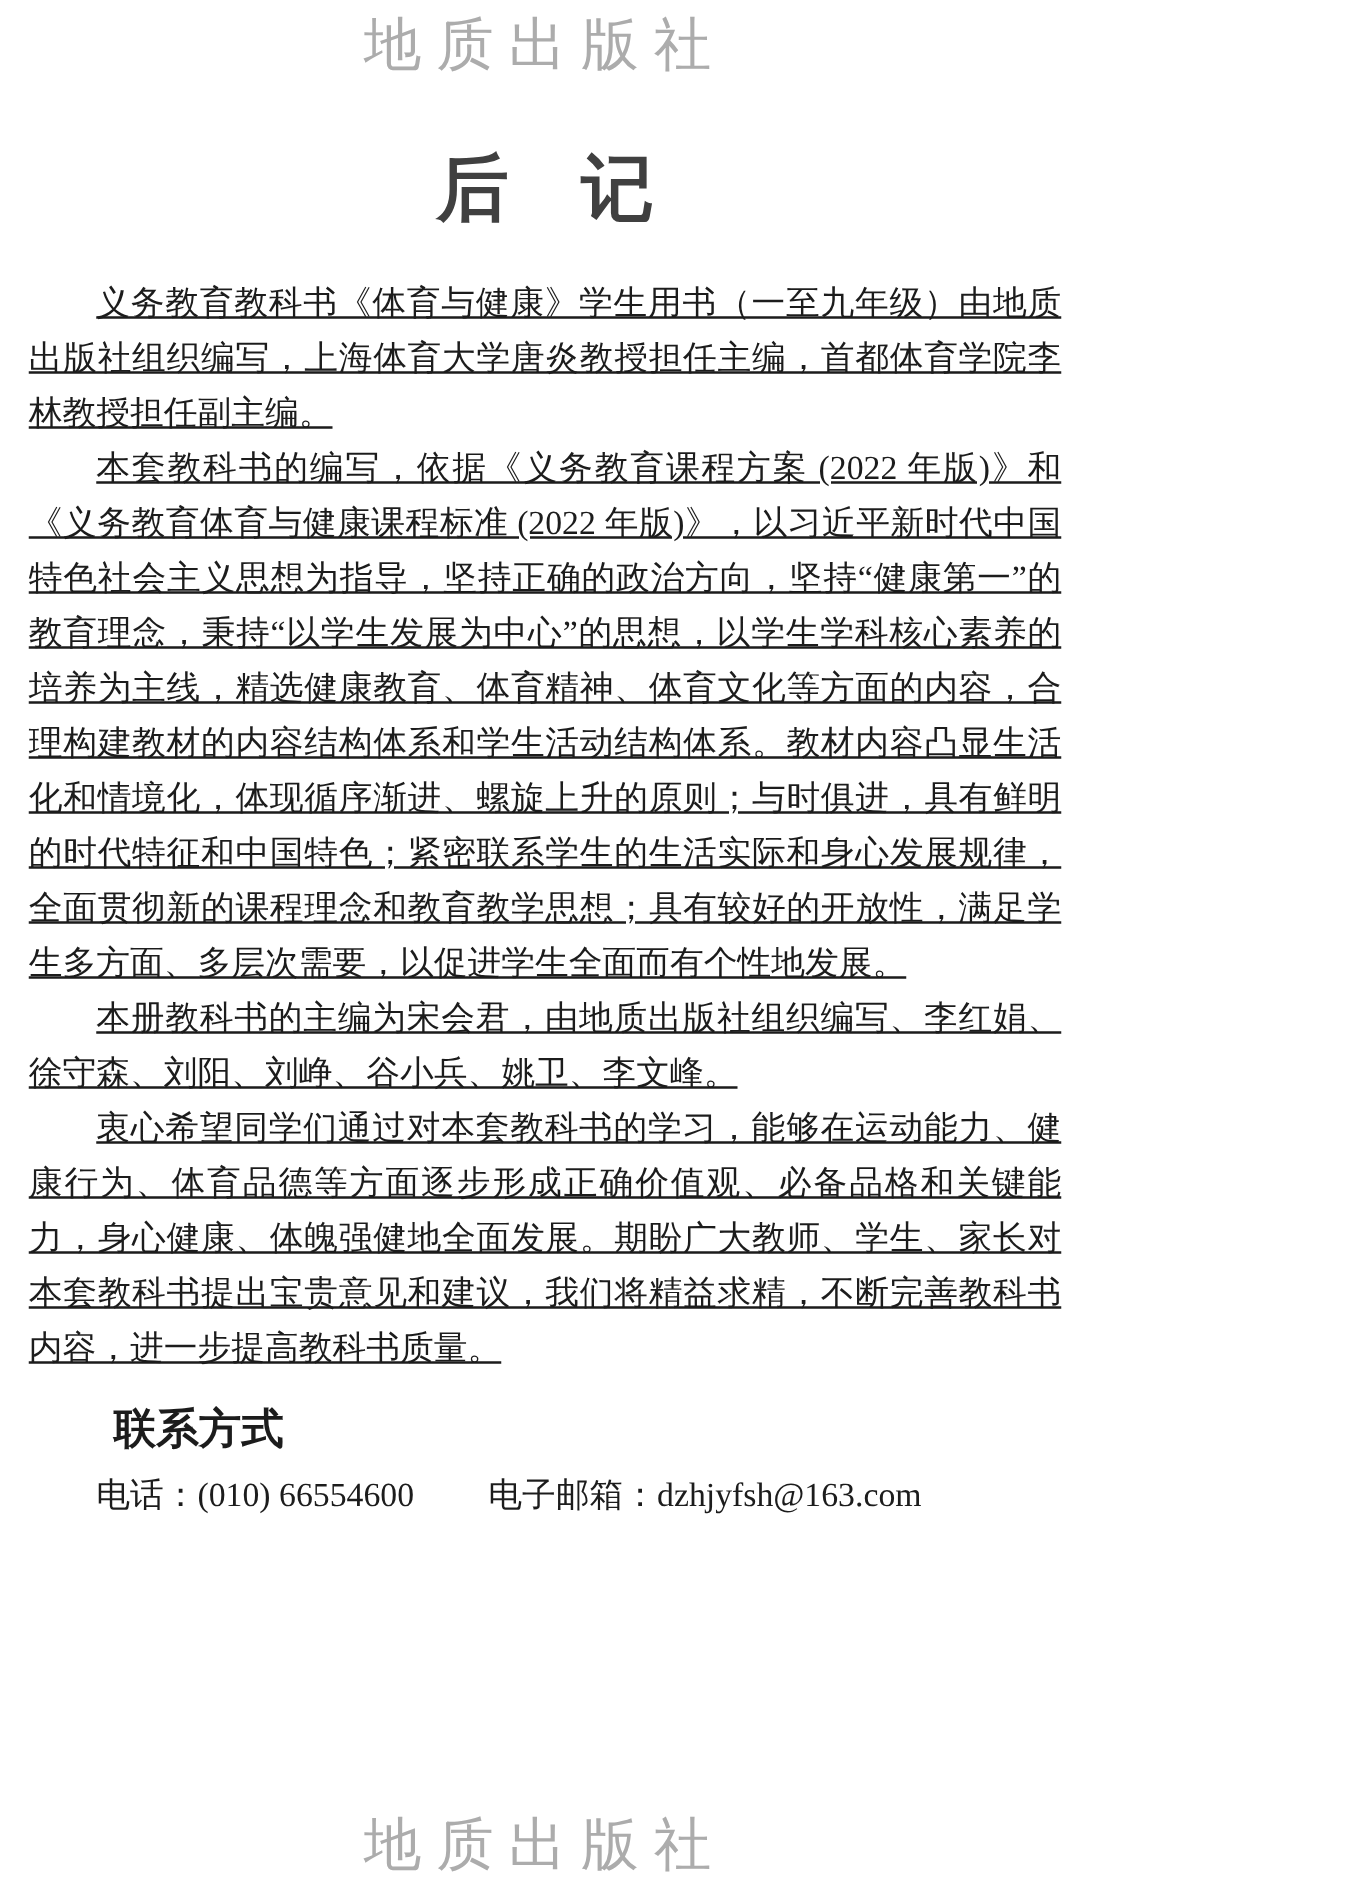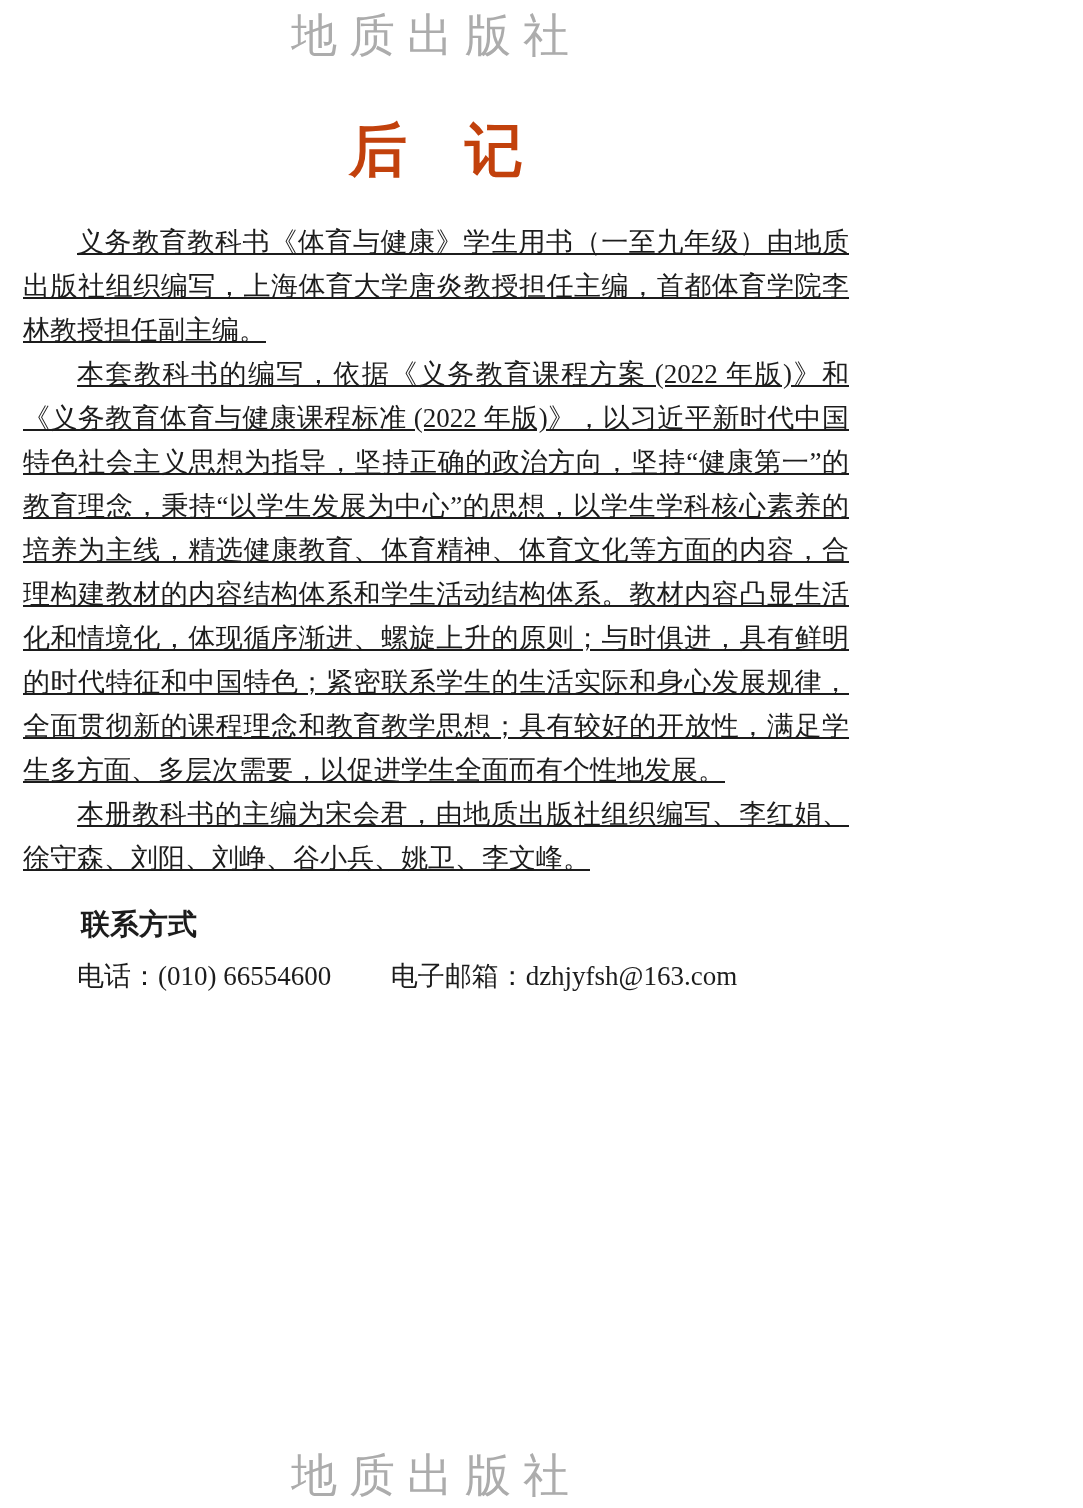--- a/index.html
+++ b/index.html
@@ -25,39 +25,39 @@
     position: absolute;
     left: 0; right: 0;
     bottom: 4px;
   }
   .doc-title {
     margin: 54px 0 0 0;
     text-align: center;
     font-size: 58px;
     line-height: 66px;
     font-weight: 700;
-    color: #c2410c;
+    color: #404040;
   }
   .content {
     width: 826px;
     margin: 36px auto 0 auto;
     font-size: 27px;
     line-height: 44px;
     text-align: justify;
   }
   .content p {
     margin: 0;
     text-indent: 2em;
     text-decoration: underline;
   }
   .contact { margin-top: 22px; }
   .contact-heading {
-    font-family: Liberation Sans, sans-serif;
+    font-family: Liberation Serif, serif;
     font-weight: 700;
-    font-size: 29px;
+    font-size: 34px;
     line-height: 44px;
     text-indent: 2em;
   }
   .contact-line {
     text-indent: 2em;
     line-height: 44px;
     margin-top: 8px;
     font-size: 27px;
   }
   .contact-gap { display: inline-block; width: 2.2em; }
@@ -68,20 +68,21 @@
 <div class="page">
 
   <div class="watermark watermark-top">地质出版社</div>
 
   <h1 class="doc-title">后　记</h1>
 
   <div class="content">
     <p>义务教育教科书《体育与健康》学生用书（一至九年级）由地质出版社组织编写，上海体育大学唐炎教授担任主编，首都体育学院李林教授担任副主编。</p>
     <p>本套教科书的编写，依据《义务教育课程方案 (2022 年版)》和《义务教育体育与健康课程标准 (2022 年版)》，以习近平新时代中国特色社会主义思想为指导，坚持正确的政治方向，坚持“健康第一”的教育理念，秉持“以学生发展为中心”的思想，以学生学科核心素养的培养为主线，精选健康教育、体育精神、体育文化等方面的内容，合理构建教材的内容结构体系和学生活动结构体系。教材内容凸显生活化和情境化，体现循序渐进、螺旋上升的原则；与时俱进，具有鲜明的时代特征和中国特色；紧密联系学生的生活实际和身心发展规律，全面贯彻新的课程理念和教育教学思想；具有较好的开放性，满足学生多方面、多层次需要，以促进学生全面而有个性地发展。</p>
     <p>本册教科书的主编为宋会君，由地质出版社组织编写、李红娟、徐守森、刘阳、刘峥、谷小兵、姚卫、李文峰。</p>
+    <p>衷心希望同学们通过对本套教科书的学习，能够在运动能力、健康行为、体育品德等方面逐步形成正确价值观、必备品格和关键能力，身心健康、体魄强健地全面发展。期盼广大教师、学生、家长对本套教科书提出宝贵意见和建议，我们将精益求精，不断完善教科书内容，进一步提高教科书质量。</p>
 
     <div class="contact">
       <div class="contact-heading">联系方式</div>
       <div class="contact-line">
         <span>电话：</span><span>(010) 66554600</span><span class="contact-gap"></span><span>电子邮箱：</span><span>dzhjyfsh@163.com</span>
       </div>
     </div>
   </div>
 
   <div class="watermark watermark-bottom">地质出版社</div>

